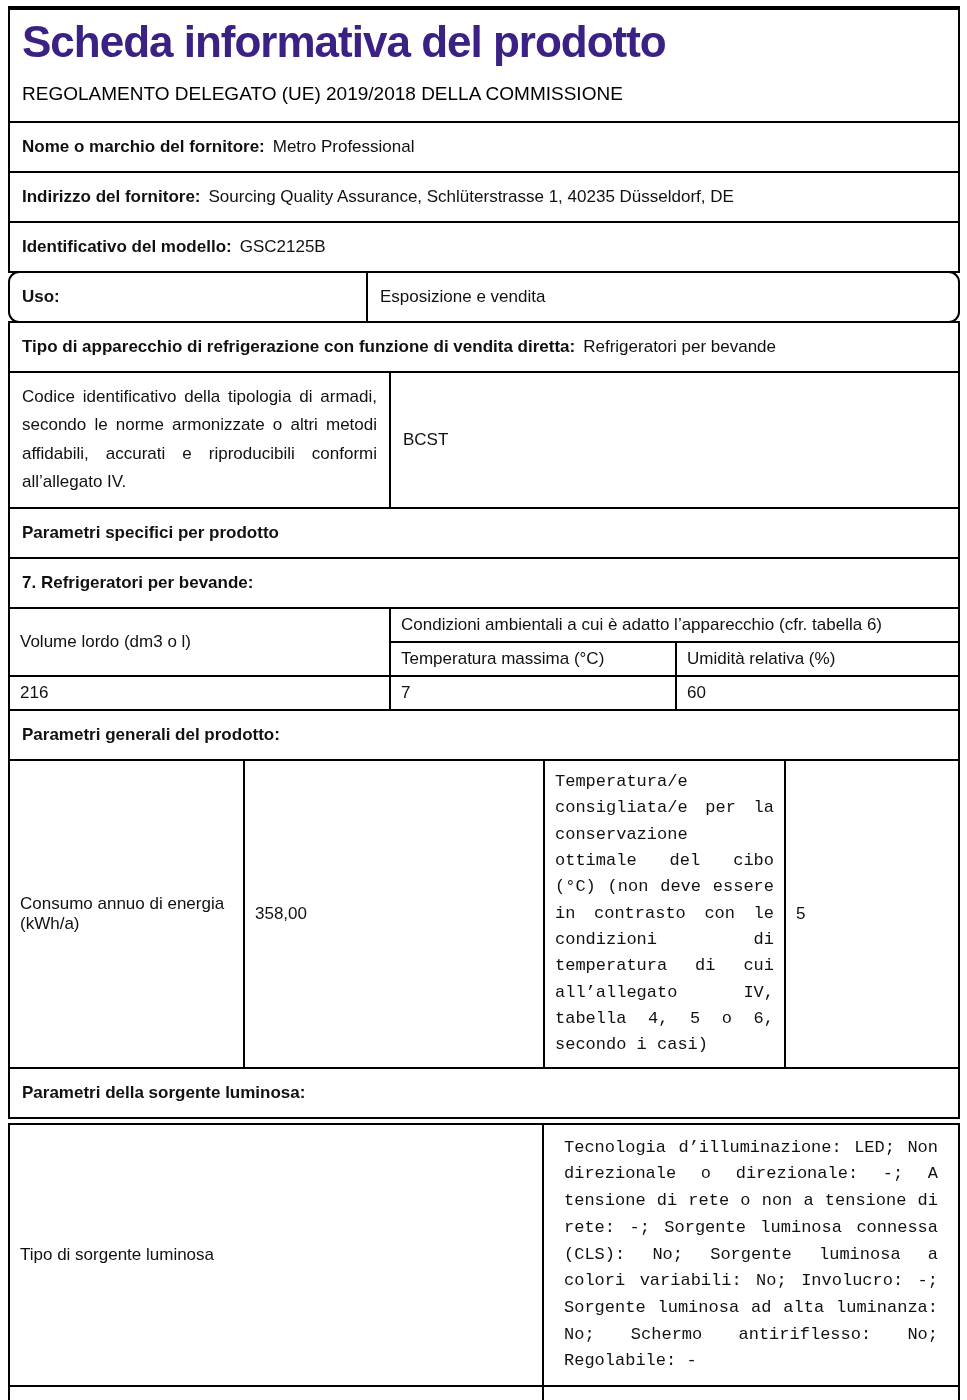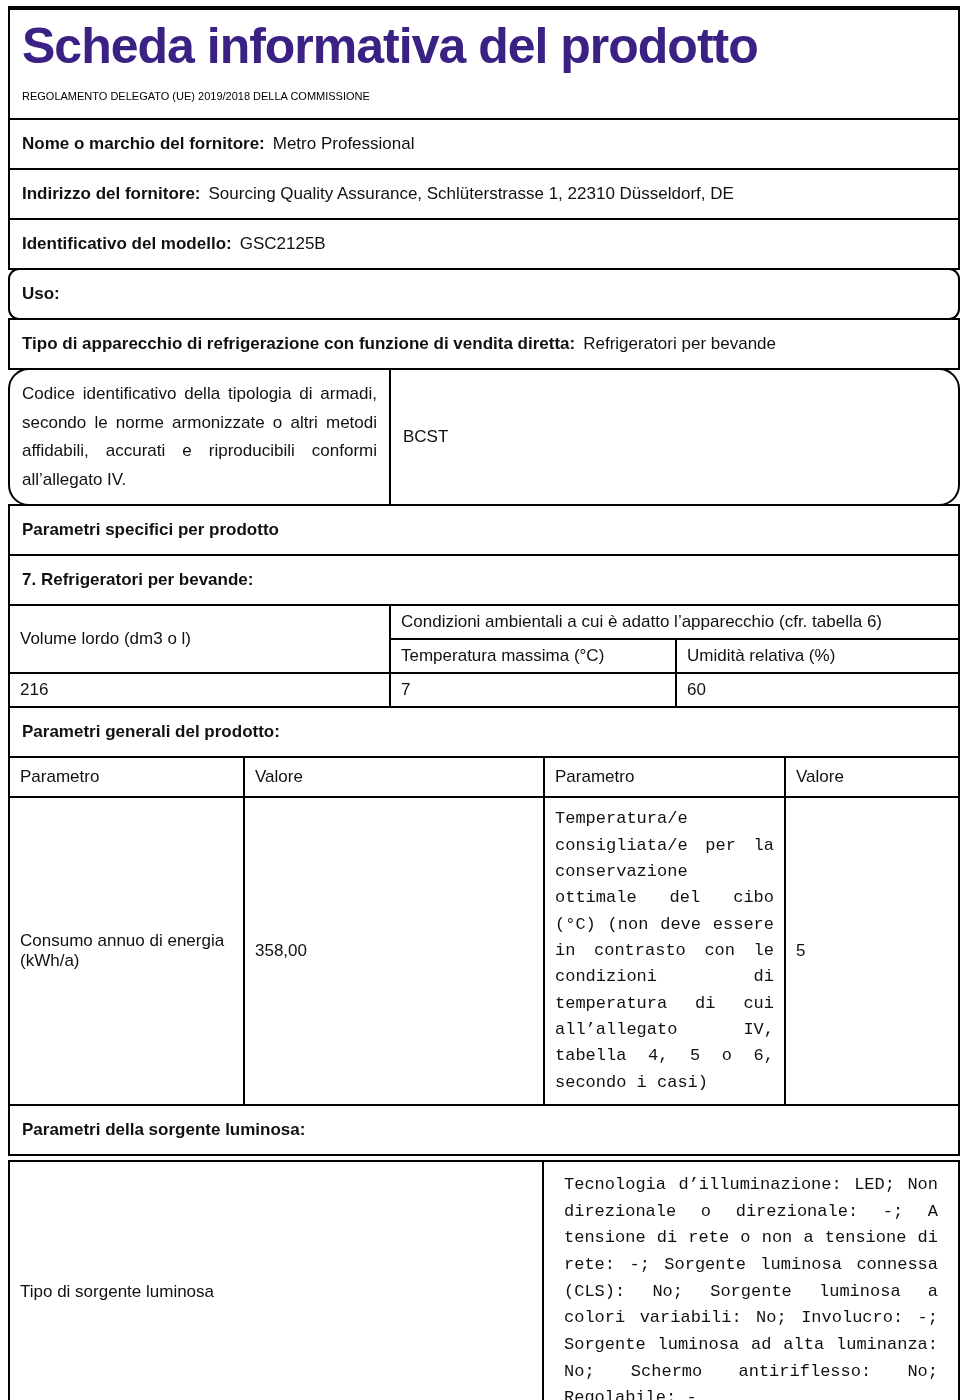--- a/index.html
+++ b/index.html
@@ -18,39 +18,39 @@
     border: 2px solid #000;
     margin-top: -2px;
     background: #fff;
     position: relative;
   }
   .doc > .block:first-child { margin-top: 0; border-top-width: 4px; }
 
   
   .header { padding: 6px 12px 16px; }
   .title {
-    font-size: 50px;
+    font-size: 44px;
     font-weight: bold;
     color: #3a2183;
     letter-spacing: -1px;
     line-height: 1.2;
   }
-  .subtitle { font-size: 11px; margin-top: 14px; color: #000; }
+  .subtitle { font-size: 19px; margin-top: 14px; color: #000; }
 
   
   .row { padding: 14px 12px; min-height: 46px; }
   .b { font-weight: bold; }
   .v { margin-left: 8px; }
 
   
   .grid2 { display: grid; }
   .grid2 > div { padding: 14px 12px; }
   .grid2 > div + div { border-left: 2px solid #000; }
   .uso { grid-template-columns: 356px 1fr; border-radius: 11px; }
-  .codice { grid-template-columns: 379px 1fr; border-radius: 21px; }
+  .codice { grid-template-columns: 379px 1fr; }
   .codice .just {
     text-align: justify;
     line-height: 1.68;
     padding: 10px 12px;
   }
   .cell-mid { display: flex; align-items: center; }
 
   
   table.tbl { border-collapse: collapse; width: 100%; margin-top: -2px; table-layout: fixed; }
   .tbl td { border: 2px solid #000; padding: 6px 10px; vertical-align: middle; }
@@ -75,29 +75,30 @@
   <div class="block header">
     <div class="title" style="color: rgb(58, 33, 131);">Scheda informativa del prodotto</div>
     <div class="subtitle">REGOLAMENTO DELEGATO (UE) 2019/2018 DELLA COMMISSIONE</div>
   </div>
 
   <div class="block row">
     <span class="b">Nome o marchio del fornitore:</span><span class="v">Metro Professional</span>
   </div>
 
   <div class="block row">
-    <span class="b">Indirizzo del fornitore:</span><span class="v">Sourcing Quality Assurance, Schlüterstrasse 1, 22310 Düsseldorf, DE</span>
+    <span class="b">Indirizzo del fornitore:</span><span class="v">Sourcing Quality Assurance, Schlüterstrasse 1, 40235 Düsseldorf, DE</span>
   </div>
 
   <div class="block row">
     <span class="b">Identificativo del modello:</span><span class="v">GSC2125B</span>
   </div>
 
   <div class="block grid2 uso">
     <div class="b">Uso:</div>
+    <div>Esposizione e vendita</div>
   </div>
 
   <div class="block row">
     <span class="b">Tipo di apparecchio di refrigerazione con funzione di vendita diretta:</span><span class="v">Refrigeratori per bevande</span>
   </div>
 
   <div class="block grid2 codice">
     <div class="just">Codice identificativo della tipologia di armadi, secondo le norme armonizzate o altri metodi affidabili, accurati e riproducibili conformi all’allegato IV.</div>
     <div class="cell-mid">BCST</div>
   </div>
@@ -138,26 +139,20 @@
   </div>
 
   <table class="tbl gen block">
     <colgroup>
         <col style="width:235px">
         <col style="width:300px">
         <col style="width:241px">
         <col>
       </colgroup>
     <tbody>
-      <tr class="hdr">
-        <td>Parametro</td>
-        <td>Valore</td>
-        <td>Parametro</td>
-        <td>Valore</td>
-      </tr>
       <tr class="main">
         <td>Consumo annuo di energia (kWh/a)</td>
         <td class="c">358,00</td>
         <td class="just">Temperatura/e consigliata/e per la conservazione ottimale del cibo (°C) (non deve essere in contrasto con le condizioni di temperatura di cui all’allegato IV, tabella 4, 5 o 6, secondo i casi)</td>
         <td class="c">5</td>
       </tr>
     </tbody>
   </table>
 
   <div class="block row">

